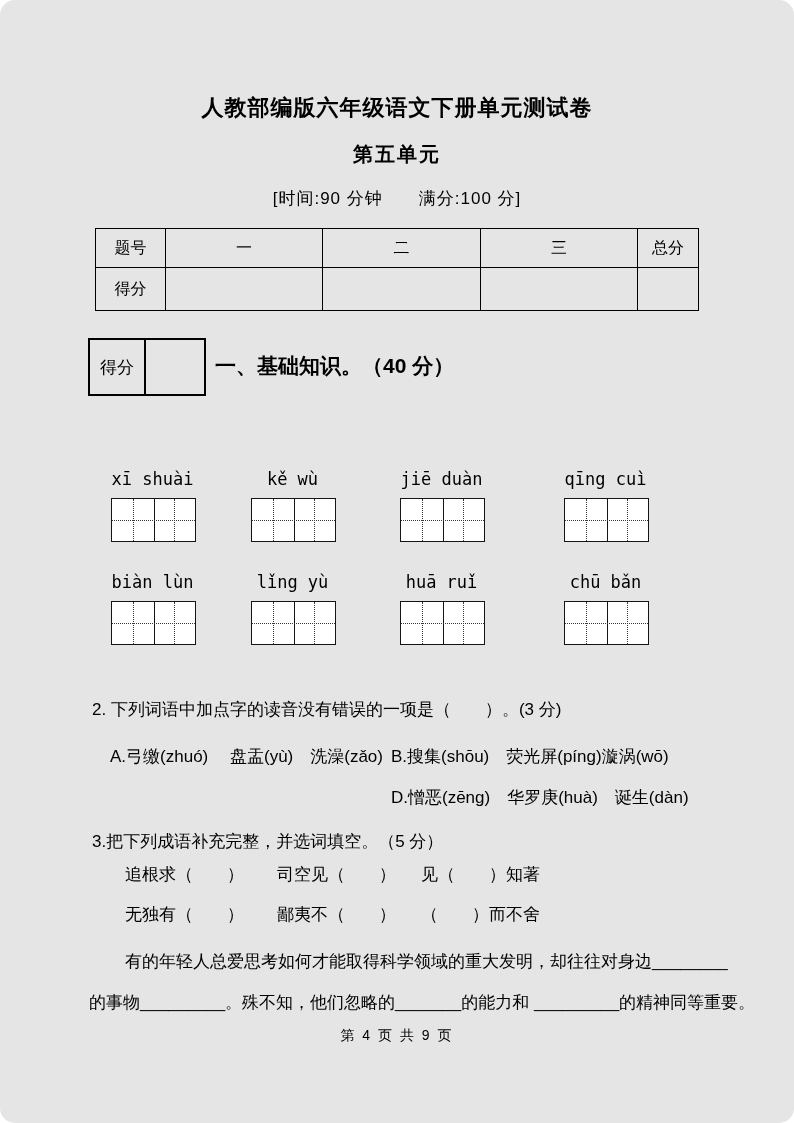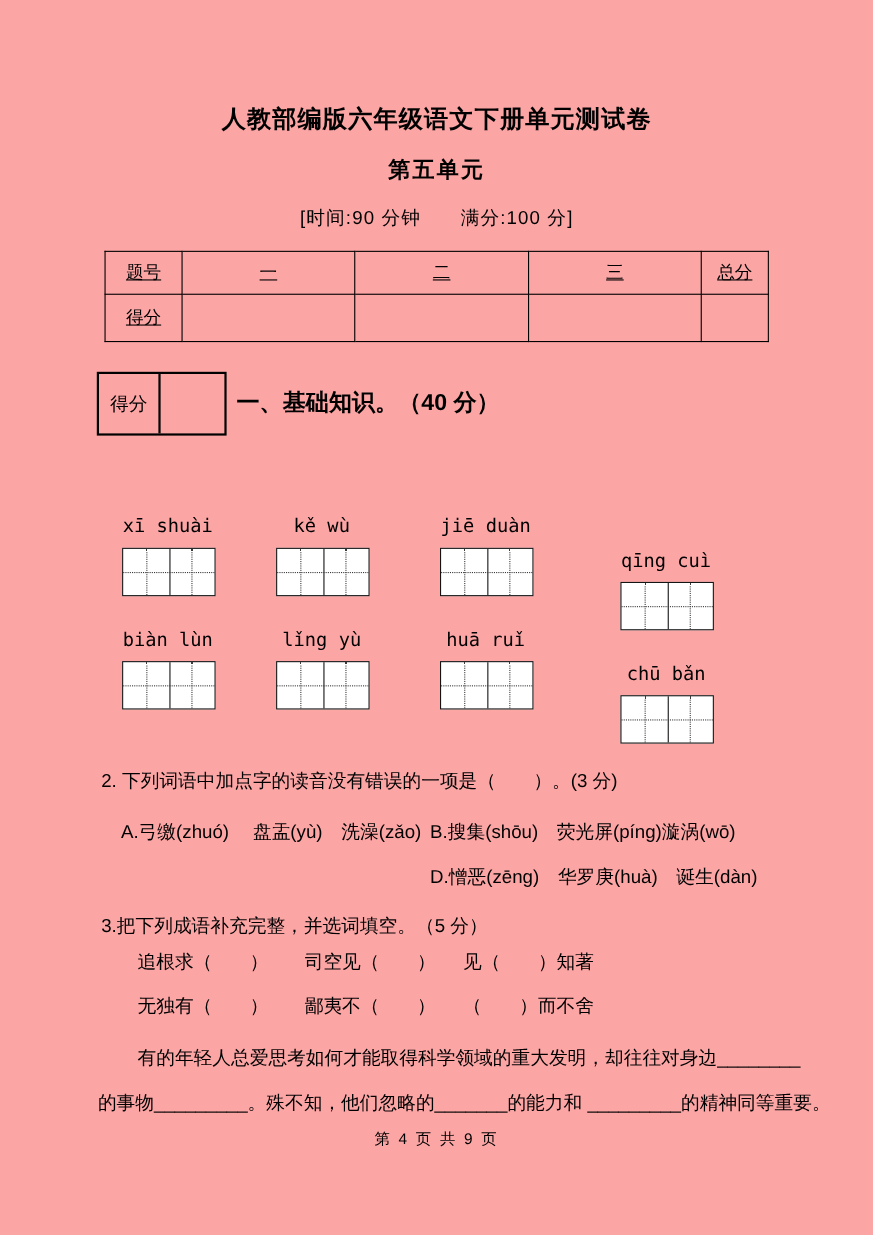--- a/index.html
+++ b/index.html
@@ -1,28 +1,28 @@
 <!DOCTYPE html>
 <html><head>
 <meta charset="utf-8">
 <style>
   html,body{margin:0;padding:0;background:#ffffff;}
   #page{
-    position:relative;width:794px;height:1123px;margin:0 auto;background:#fca5a5;
-    font-family:"Liberation Sans",sans-serif;color:#000;overflow:hidden;
+    position:relative;width:794px;height:1123px;margin:0 auto;background:#e5e5e5;
+    font-family:"Liberation Sans",sans-serif;color:#000;overflow:hidden;border-radius:15px;
   }
   .abs{position:absolute;}
   .center{left:0;width:794px;text-align:center;}
   
   .title{top:93px;font-size:22px;font-weight:bold;letter-spacing:1px;}
   .subtitle{top:141px;font-size:20px;font-weight:bold;letter-spacing:2px;}
   .meta{top:187px;font-size:17px;letter-spacing:1px;}
   
   table.score{position:absolute;left:95px;top:228px;border-collapse:collapse;table-layout:fixed;}
-  table.score td{border:1.5px solid #000;font-size:16px;text-align:center;vertical-align:middle;padding:0;text-decoration:underline;}
+  table.score td{border:1.5px solid #000;font-size:16px;text-align:center;vertical-align:middle;padding:0;}
   table.score tr.hdr td{height:38px;}
   table.score tr.val td{height:42px;}
   .w-no{width:69px;}.w-a{width:156px;}.w-b{width:157px;}.w-c{width:156px;}.w-tot{width:60px;}
   
   .scorebox{position:absolute;left:88px;top:338px;width:114px;height:54px;border:2px solid #000;display:flex;}
   .scorebox .lab{width:54px;border-right:2px solid #000;display:flex;align-items:center;justify-content:center;font-size:17px;}
   .scorebox .blank{flex:1;}
   .sec-head{left:215px;top:352px;font-size:21px;font-weight:bold;}
   
   .prompt{left:92px;font-size:17px;}
@@ -35,21 +35,21 @@
   .idiom{font-size:17px;white-space:nowrap;}
   .i1{top:863px;}.i2{top:903px;}
   .ic1{left:125px;}.ic2{left:277px;}.ic3{left:421px;}
   .para{font-size:17px;line-height:23px;white-space:nowrap;}
   .p1{left:125px;top:950px;}
   .p2{left:89px;top:991px;}
   .footer{top:1027px;font-size:14px;letter-spacing:2px;}
   
   .pinyin{width:83px;display:flex;justify-content:center;white-space:nowrap;
           font-family:"DejaVu Sans Mono",monospace;font-size:17px;}
-  .c1{left:111px;}.c2{left:251px;}.c3{left:400px;}.c4{left:564px;margin-top:31px;}
+  .c1{left:111px;}.c2{left:251px;}.c3{left:400px;}.c4{left:564px;}
   .pr1{top:469px;}.pr2{top:572px;}
   .wgrid{position:absolute;width:83px;height:42px;border:1.6px solid #141414;background:#fff;box-sizing:content-box;}
   .gr1{top:498px;}.gr2{top:601px;}
   .wgrid i{position:absolute;display:block;}
   .wgrid .vmid{left:50%;top:0;bottom:0;width:0;border-left:1.6px solid #141414;}
   .wgrid .dv1{left:25%;top:0;bottom:0;width:0;border-left:1px dotted #3a3a3a;}
   .wgrid .dv2{left:75%;top:0;bottom:0;width:0;border-left:1px dotted #3a3a3a;}
   .wgrid .dh{top:50%;left:0;right:0;height:0;border-top:1px dotted #3a3a3a;}
 </style>
 </head>

